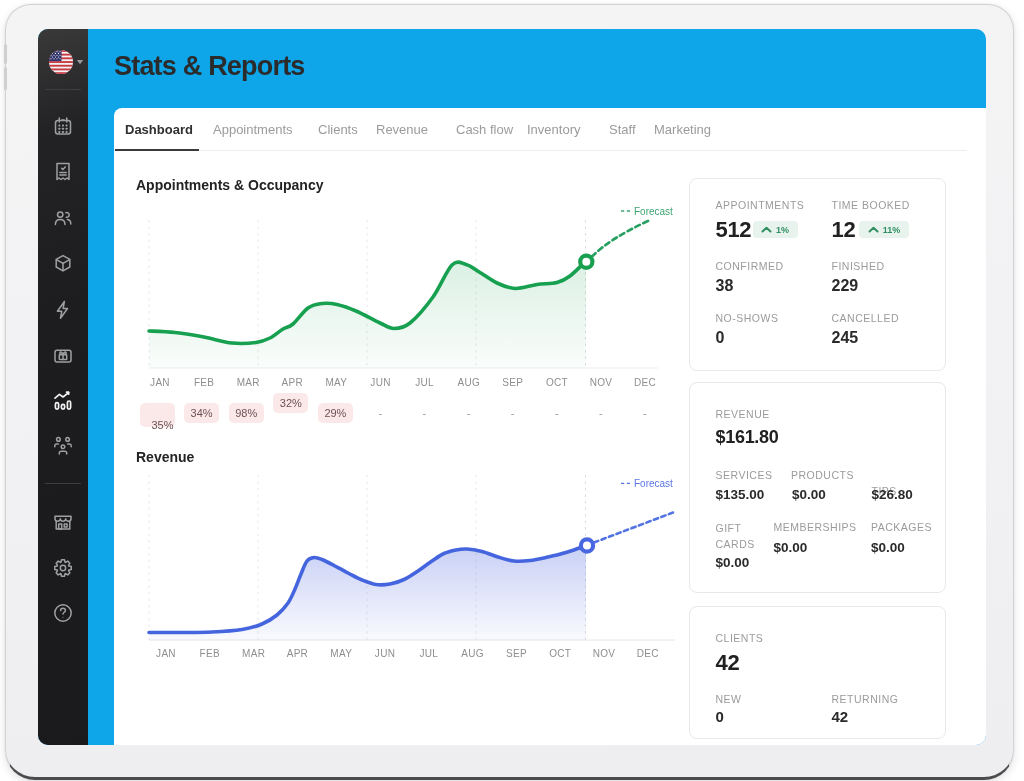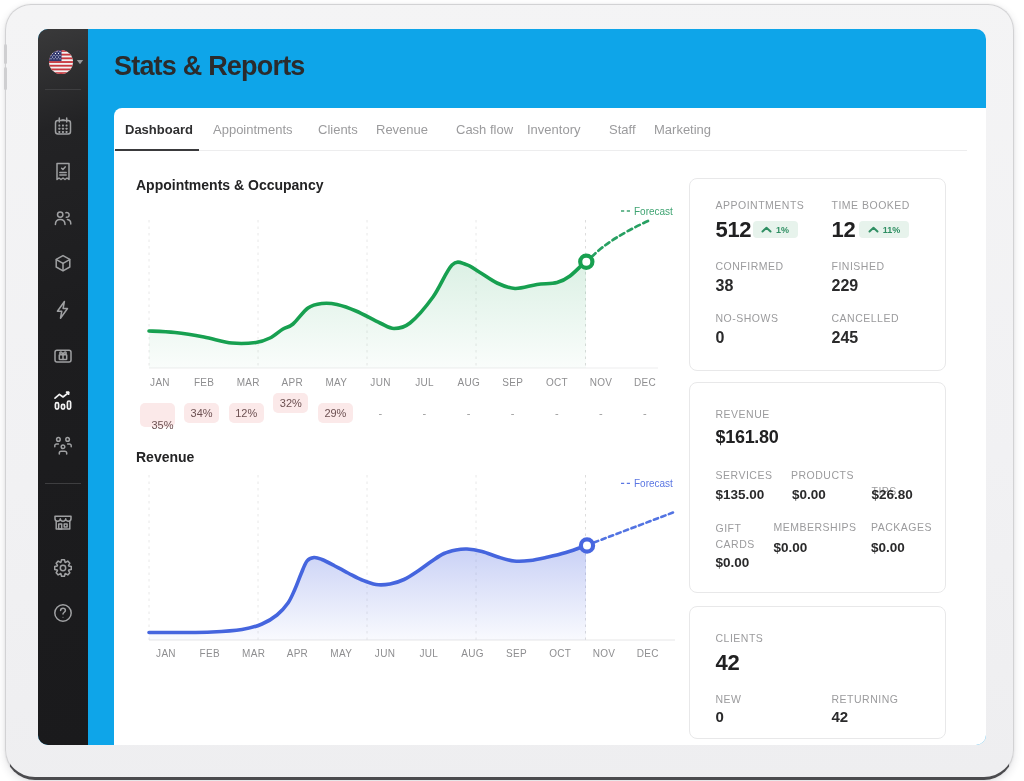--- a/index.html
+++ b/index.html
@@ -261,21 +261,21 @@
           <text x="385.0" y="656.5" font-size="10" fill="#8e8e90" text-anchor="middle" letter-spacing="0.3">JUN</text>
           <text x="428.8" y="656.5" font-size="10" fill="#8e8e90" text-anchor="middle" letter-spacing="0.3">JUL</text>
           <text x="472.6" y="656.5" font-size="10" fill="#8e8e90" text-anchor="middle" letter-spacing="0.3">AUG</text>
           <text x="516.4" y="656.5" font-size="10" fill="#8e8e90" text-anchor="middle" letter-spacing="0.3">SEP</text>
           <text x="560.2" y="656.5" font-size="10" fill="#8e8e90" text-anchor="middle" letter-spacing="0.3">OCT</text>
           <text x="604.0" y="656.5" font-size="10" fill="#8e8e90" text-anchor="middle" letter-spacing="0.3">NOV</text>
           <text x="647.8" y="656.5" font-size="10" fill="#8e8e90" text-anchor="middle" letter-spacing="0.3">DEC</text>
 </svg>
       <div class="pill" style="left:25.5px;top:295px;width:35px;padding:12px;">35%</div>
         <div class="pill" style="left:70.1px;top:295px;width:35px;padding:0;">34%</div>
-        <div class="pill" style="left:114.7px;top:295px;width:35px;padding:0;">12%</div>
+        <div class="pill" style="left:114.7px;top:295px;width:35px;padding:0;">98%</div>
         <div class="pill" style="left:159.3px;top:285px;width:35px;padding:0;">32%</div>
         <div class="pill" style="left:203.9px;top:295px;width:35px;padding:0;">29%</div>
         <div class="mdash" style="left:264.5px;top:299px;">-</div>
         <div class="mdash" style="left:308.6px;top:299px;">-</div>
         <div class="mdash" style="left:352.7px;top:299px;">-</div>
         <div class="mdash" style="left:396.8px;top:299px;">-</div>
         <div class="mdash" style="left:440.9px;top:299px;">-</div>
         <div class="mdash" style="left:485.0px;top:299px;">-</div>
         <div class="mdash" style="left:529.1px;top:299px;">-</div>
       <div class="card" style="top:70px;height:193px;">

